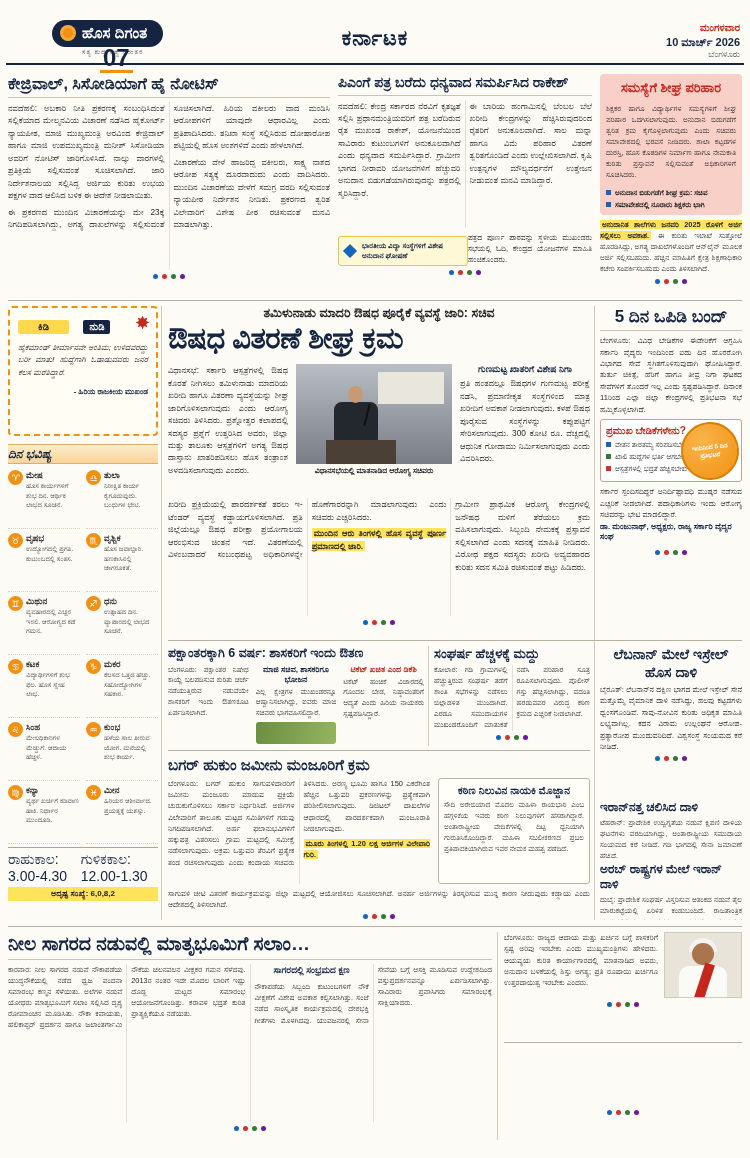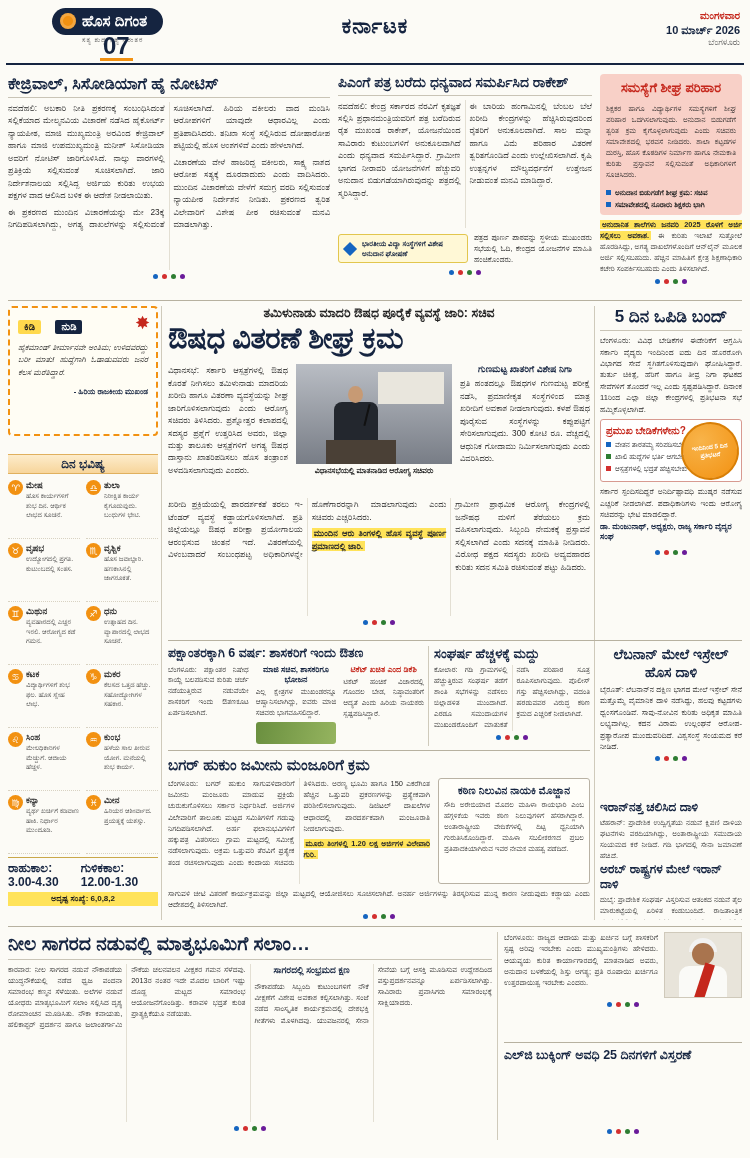--- a/index.html
+++ b/index.html
@@ -1,19 +1,19 @@
 <!DOCTYPE html>
 <html style="--navy: #152440; --red: #c5271c; --orange: #f29111; --yellow: #ffe35a; --pink: #f8d0c7; --blue: #1565c0; --crimson: #d32f2f; --green: #2e7d32; --purple: #6a1b9a;"><head>
 <meta charset="utf-8">
 <style>
   html,body{margin:0;padding:0;background:#e9e7e0;}
   .page{position:relative;width:750px;height:1158px;margin:0 auto;background:#fcfbf6;
         font-family:"Liberation Sans","DejaVu Sans",sans-serif;color:#1d1d1d;overflow:hidden;}
   
-  .hdr{position:absolute;left:0;top:0;width:100%;height:64px;}
+  .hdr{position:absolute;left:0;top:12px;width:100%;height:64px;}
   .mast{position:absolute;left:52px;top:8px;}
   .mast-pill{display:inline-flex;align-items:center;gap:6px;background:var(--navy,#152440);
              color:#fff;font-weight:bold;font-size:15px;padding:4px 16px 5px 8px;border-radius:16px;}
   .mast-logo{width:16px;height:16px;border-radius:50%;background:var(--orange,#f29111);
              box-shadow:inset 0 0 0 3px #fff3;}
   .mast-tag{font-size:6.5px;color:#555;margin:1px 0 0 30px;letter-spacing:1px;}
   .pagenum{position:absolute;left:100px;top:33px;font-size:24px;font-weight:800;color:var(--navy,#152440);
            border-bottom:3px solid var(--orange,#f29111);line-height:1.05;padding:0 3px;}
   .section-title{position:absolute;left:0;right:0;top:14px;text-align:center;font-size:21px;
                  font-weight:800;color:var(--navy,#152440);letter-spacing:1px;}
@@ -45,37 +45,37 @@
   .pinkbox .p{font-size:7.3px;line-height:1.5;text-align:justify;}
   .bullet{display:flex;gap:4px;align-items:flex-start;font-size:7.2px;font-weight:bold;margin-top:3px;}
   .bullet .sq{width:5px;height:5px;background:var(--blue,#1565c0);margin-top:2px;flex:none;}
   .notice{display:flex;gap:5px;align-items:center;background:#fff8d6;border:1px solid #e2c64d;
           border-radius:3px;padding:4px;width:120px;flex:none;}
   .notice .dia{width:10px;height:10px;background:var(--blue,#1565c0);transform:rotate(45deg);flex:none;margin:0 2px;}
   .notice b{font-size:7px;line-height:1.4;color:var(--navy,#152440);}
   
   .kidinudi{position:relative;border:2px dashed var(--orange,#f29111);border-radius:4px;background:#fffdf4;
             padding:8px 8px 6px;height:112px;}
-  .chip1{display:inline-block;background:#ffd94d;font-weight:800;font-size:10px;padding:1px 6px;border-radius:2px;}
+  .chip1{display:inline-block;background:#ffd94d;font-weight:800;font-size:10px;padding:1px 20px;border-radius:2px;}
   .chip2{display:inline-block;background:var(--navy,#152440);color:#fff;font-weight:800;font-size:10px;
          padding:1px 6px;border-radius:2px;margin-left:10px;}
   .star{position:absolute;right:6px;top:4px;color:var(--red,#c5271c);font-size:18px;}
   .kquote{font-size:8px;line-height:1.55;font-style:italic;margin-top:8px;text-align:justify;}
   .kattr{font-size:7.5px;font-weight:bold;text-align:right;color:var(--navy,#152440);margin-top:4px;}
-  .dbhead{margin-top:18px;background:linear-gradient(#fdeccb,#f7d59b);border-top:1px solid #e0b05e;
-          border-bottom:1px solid #e0b05e;text-align:center;font-weight:800;font-size:12px;
-          color:var(--navy,#152440);padding:2px 0;}
+  .dbhead{margin-top:8px;background:linear-gradient(#fdeccb,#f7d59b);border-top:1px solid #e0b05e;
+          border-bottom:1px solid #e0b05e;font-weight:800;font-size:12px;
+          color:var(--navy,#152440);padding:2px 0;font-style:italic;}
   .zgrid{display:grid;grid-template-columns:1fr 1fr;grid-auto-flow:column;grid-template-rows:repeat(6,1fr);
          gap:2px 6px;height:376px;margin-top:4px;}
   .zcell{display:flex;gap:3px;align-items:flex-start;border-bottom:1px dotted #d8d2c2;padding:2px 0;}
   .zicon{width:15px;height:15px;border-radius:50%;background:var(--orange,#f29111);color:#fff;flex:none;
          font-family:"DejaVu Sans",sans-serif;font-size:9px;display:flex;align-items:center;justify-content:center;}
   .zcell b{font-size:8.6px;color:#333;display:block;}
   .zcell p{margin:0;font-size:6.8px;line-height:1.4;color:#444;}
-  .sb-times{display:flex;justify-content:space-between;font-weight:bold;font-size:12px;
+  .sb-times{display:flex;justify-content:space-between;font-weight:normal;font-size:14px;
             border-top:1px solid #caa84a;padding-top:3px;margin-top:3px;color:var(--navy,#152440);}
   .lucky{background:var(--yellow,#ffe35a);font-weight:800;font-size:8px;text-align:center;padding:2px;margin-top:3px;}
   
   .kicker{text-align:center;font-weight:800;font-size:12.5px;color:#222;margin:0 0 1px;}
   .bighead{text-align:left;font-weight:800;font-size:29px;color:var(--navy,#152440);letter-spacing:-.5px;
            line-height:1.15;margin:0 0 9px;}
   .medrow{display:flex;gap:8px;}
   .photo{flex:none;width:156px;}
   .ph-frame{position:relative;width:156px;height:100px;background:linear-gradient(#b9bdc4,#787d86);overflow:hidden;}
   .ph-screen{position:absolute;right:8px;top:8px;width:66px;height:32px;background:#e9e6dd;}
@@ -144,21 +144,21 @@
       </div>
   </div>
 
   <div class="art" style="left:338px;top:74px;width:254px;height:222px;">
     <h2 class="h1" style="font-size:14px;">ಪಿಎಂಗೆ ಪತ್ರ ಬರೆದು ಧನ್ಯವಾದ ಸಮರ್ಪಿಸಿದ ರಾಕೇಶ್</h2>
     <div class="rule"></div>
     <div class="body cols2" style="height:128px;">
       <p>ನವದೆಹಲಿ: ಕೇಂದ್ರ ಸರ್ಕಾರದ ನೆರವಿಗೆ ಕೃತಜ್ಞತೆ ಸಲ್ಲಿಸಿ ಪ್ರಧಾನಮಂತ್ರಿಯವರಿಗೆ ಪತ್ರ ಬರೆದಿರುವ ರೈತ ಮುಖಂಡ ರಾಕೇಶ್, ಯೋಜನೆಯಿಂದ ಸಾವಿರಾರು ಕುಟುಂಬಗಳಿಗೆ ಅನುಕೂಲವಾಗಿದೆ ಎಂದು ಧನ್ಯವಾದ ಸಮರ್ಪಿಸಿದ್ದಾರೆ. ಗ್ರಾಮೀಣ ಭಾಗದ ನೀರಾವರಿ ಯೋಜನೆಗಳಿಗೆ ಹೆಚ್ಚುವರಿ ಅನುದಾನ ಬಿಡುಗಡೆಯಾಗಿರುವುದನ್ನು ಪತ್ರದಲ್ಲಿ ಸ್ಮರಿಸಿದ್ದಾರೆ.</p>
       <p>ಈ ಬಾರಿಯ ಹಂಗಾಮಿನಲ್ಲಿ ಬೆಂಬಲ ಬೆಲೆ ಖರೀದಿ ಕೇಂದ್ರಗಳನ್ನು ಹೆಚ್ಚಿಸಿರುವುದರಿಂದ ರೈತರಿಗೆ ಅನುಕೂಲವಾಗಿದೆ. ಸಾಲ ಮನ್ನಾ ಹಾಗೂ ವಿಮೆ ಪರಿಹಾರ ವಿತರಣೆ ತ್ವರಿತಗೊಂಡಿದೆ ಎಂದು ಉಲ್ಲೇಖಿಸಲಾಗಿದೆ. ಕೃಷಿ ಉತ್ಪನ್ನಗಳ ಮೌಲ್ಯವರ್ಧನೆಗೆ ಉತ್ತೇಜನ ನೀಡುವಂತೆ ಮನವಿ ಮಾಡಿದ್ದಾರೆ.</p>
     </div>
-    <div style="display:flex;gap:6px;margin-top:4px;align-items:center;">
+    <div style="display:flex;margin-top:4px;align-items:flex-end;">
       <div class="notice">
         <span class="dia"></span>
         <b>ಭಾರತೀಯ ವಿದ್ಯಾ ಸಂಸ್ಥೆಗಳಿಗೆ ವಿಶೇಷ ಅನುದಾನ ಘೋಷಣೆ</b>
       </div>
       <div class="body" style="flex:1;font-size:7.6px;">ಪತ್ರದ ಪೂರ್ಣ ಪಾಠವನ್ನು ಸ್ಥಳೀಯ ಮುಖಂಡರು ಸಭೆಯಲ್ಲಿ ಓದಿ, ಕೇಂದ್ರದ ಯೋಜನೆಗಳ ಮಾಹಿತಿ ಹಂಚಿಕೊಂಡರು.</div>
     </div>
     <div class="dots">
         <i></i>
         <i></i>
         <i></i>
@@ -477,21 +477,20 @@
         <i></i>
         <i></i>
         <i></i>
         <i></i>
       </div>
   </div>
 
   <div class="line-h" style="left:504px;top:1042px;width:238px;"></div>
 
   <div class="art" style="left:504px;top:1048px;width:238px;height:94px;">
-    <h2 class="h1" style="font-size:12.5px;">ಎಲ್‌ಜಿ ಬುಕ್ಕಿಂಗ್ ಅವಧಿ 25 ದಿನಗಳಿಗೆ ವಿಸ್ತರಣೆ</h2>
     <div class="body cols2" style="height:58px;font-size:7.4px;">
     </div>
     <div class="dots">
         <i></i>
         <i></i>
         <i></i>
         <i></i>
       </div>
   </div>
 

